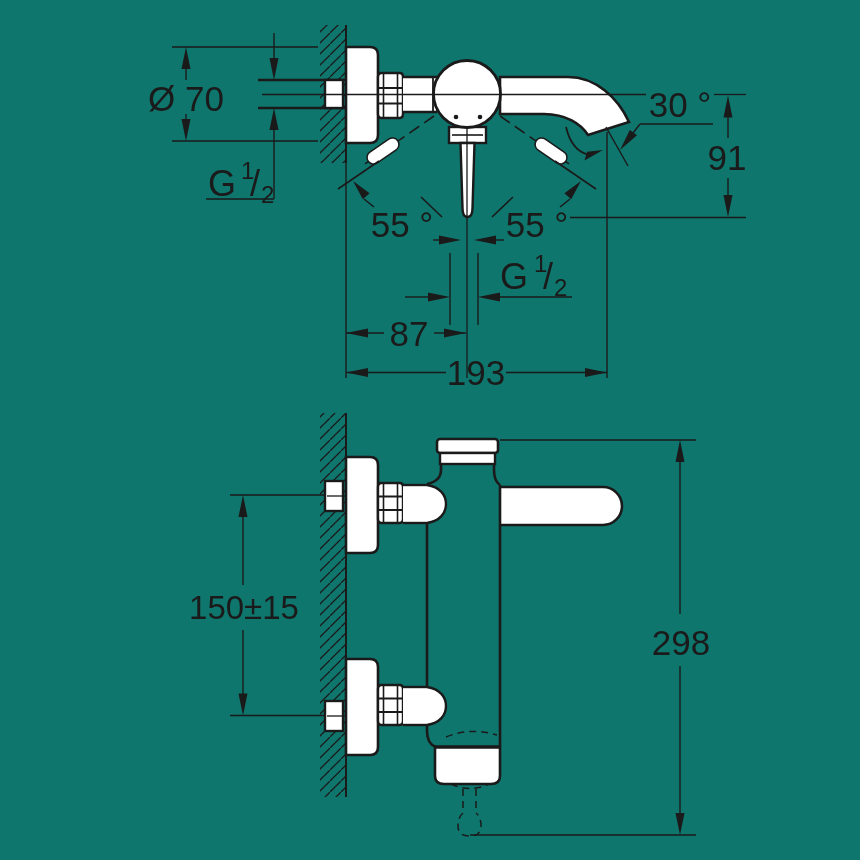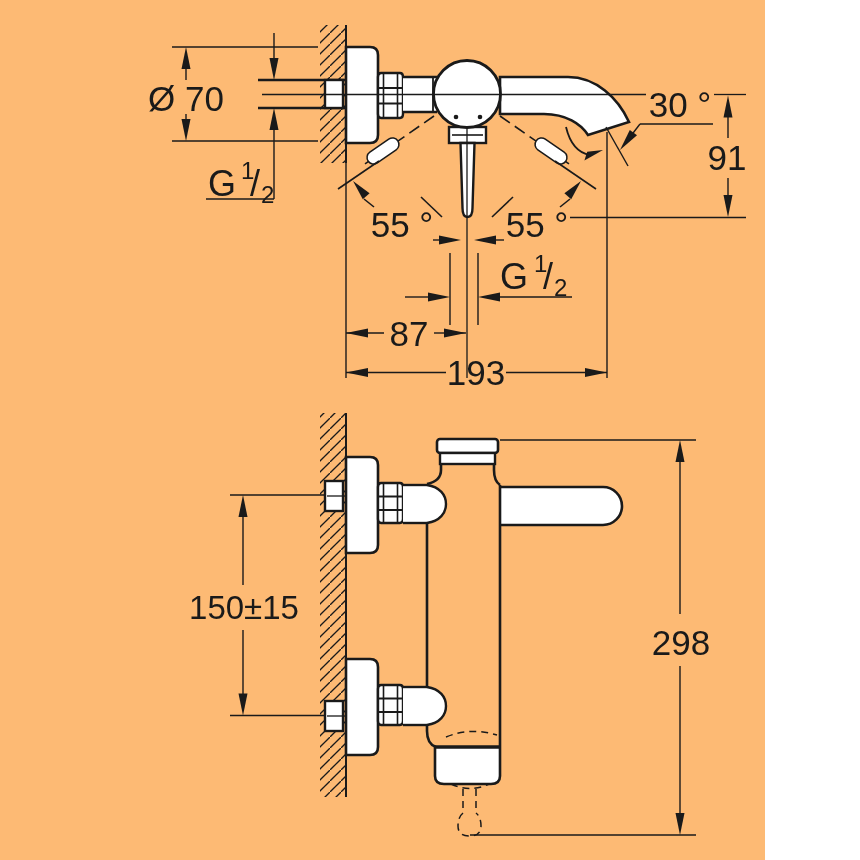--- a/index.html
+++ b/index.html
@@ -1,16 +1,16 @@
 <!DOCTYPE html>
 <html><head>
 <meta charset="utf-8">
 <style>
   html,body{margin:0;padding:0;background:#ffffff;}
-  .stage{width:765px;height:860px;background:#fdba74;position:relative;overflow:hidden;}
+  .stage{width:860px;height:860px;background:#0f766e;position:relative;overflow:hidden;}
   svg{display:block;}
   svg text{font-family:"Liberation Sans", sans-serif;fill:#1a1a1a;}
   .t36{font-size:36px;}
   .t35{font-size:35px;}
   .t33{font-size:33px;}
   .t24{font-size:24px;}
   .mid{text-anchor:middle;}
   .ln{stroke:#1a1a1a;fill:none;}
   .thick{stroke-width:2.6;}
   .thick2{stroke-width:2.4;}

